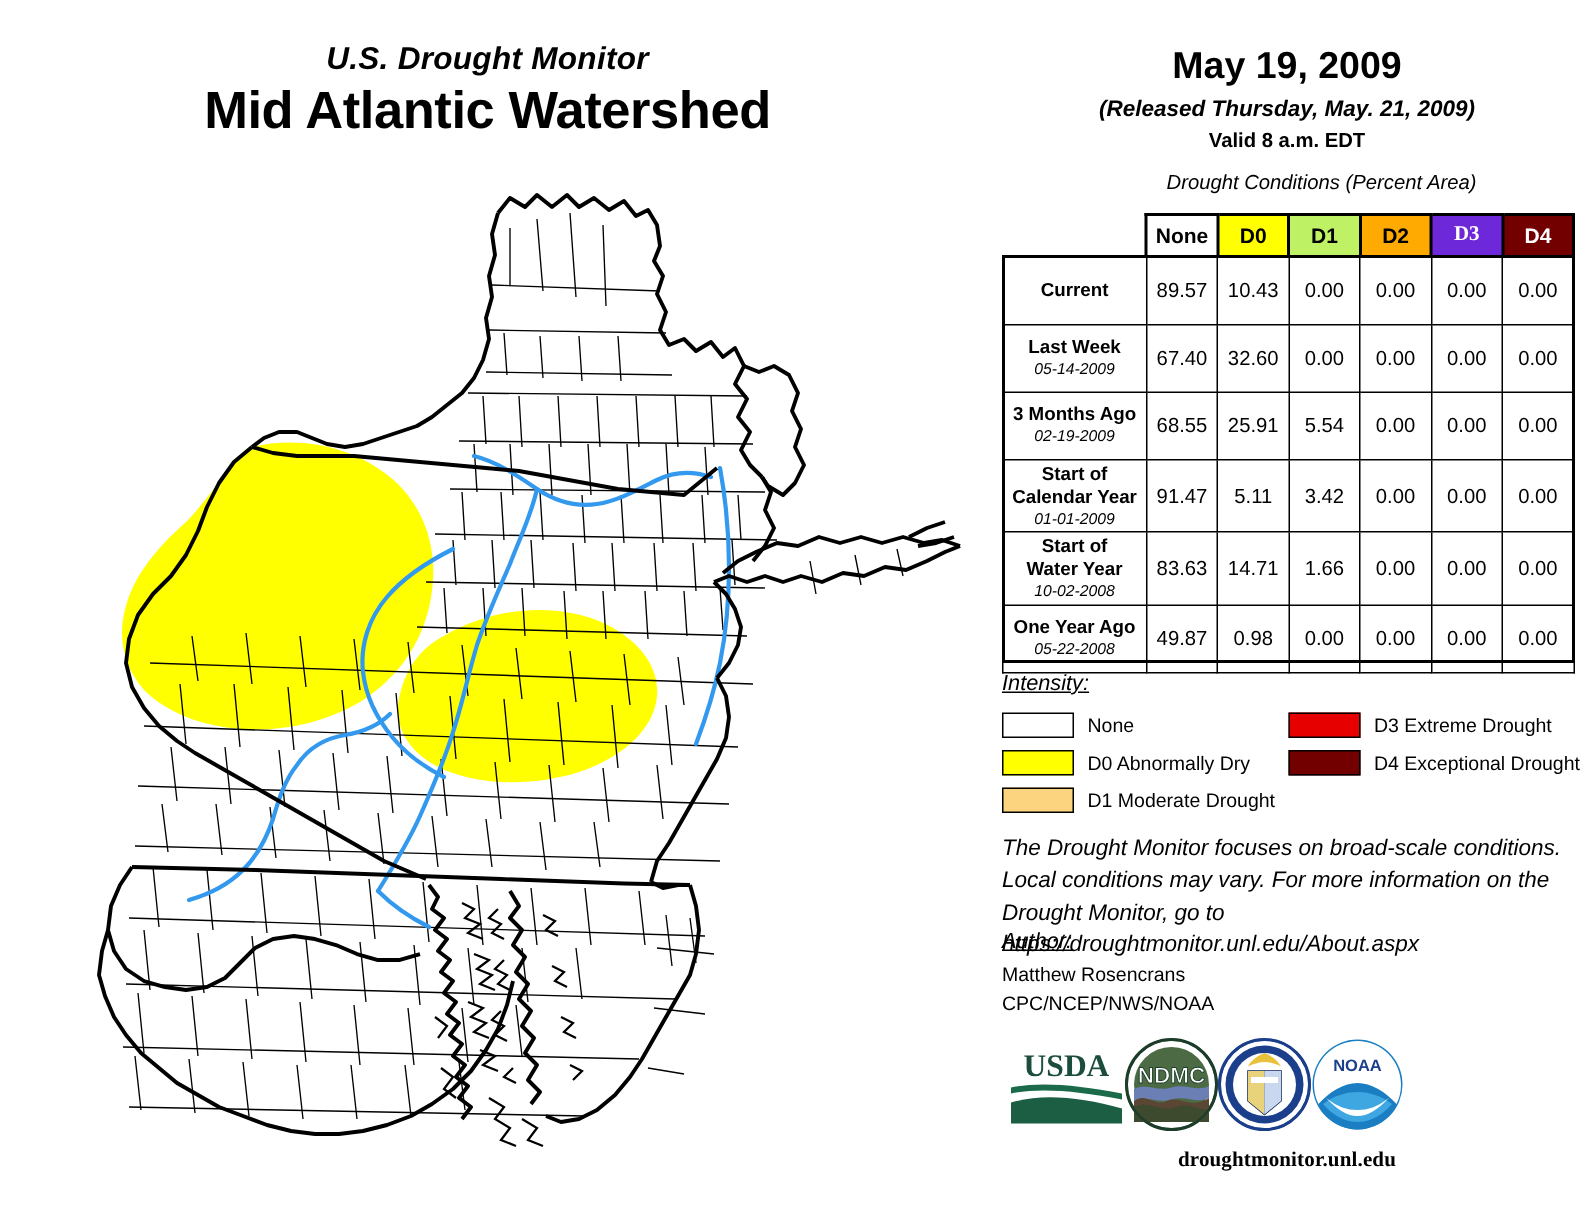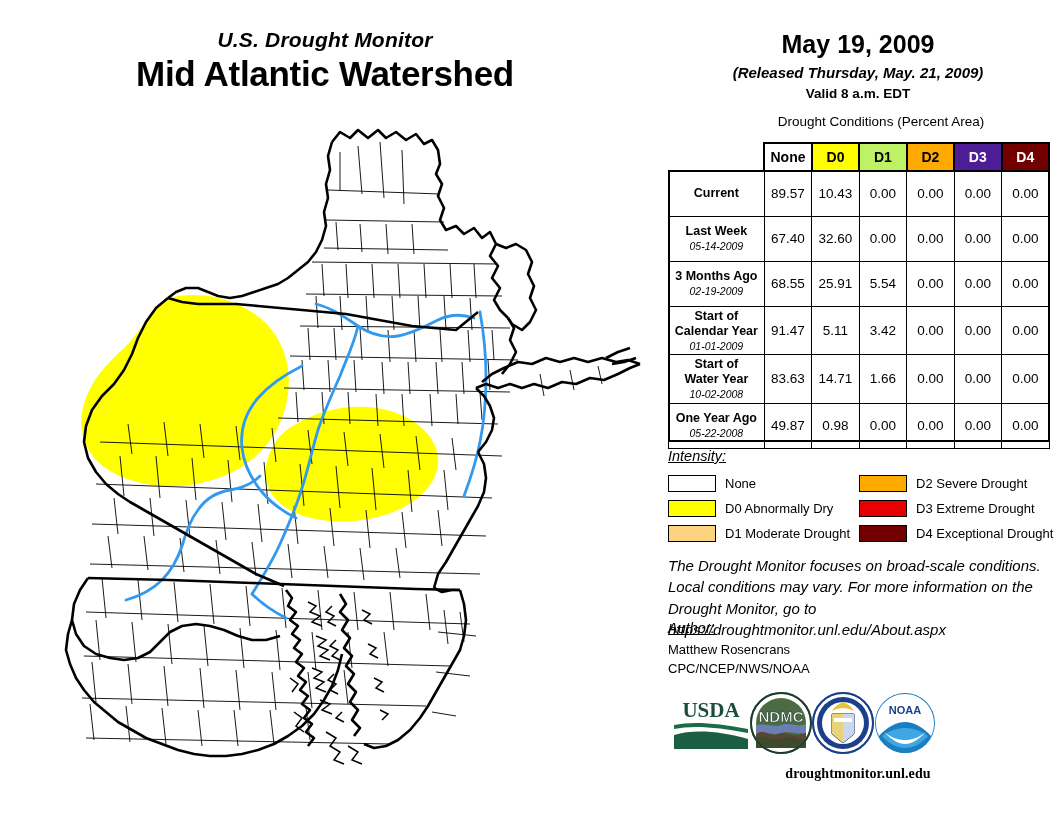--- a/index.html
+++ b/index.html
@@ -29,21 +29,21 @@
 
   
   #right { position:absolute; left:660px; top:0; width:396px; height:816px; }
 
   #date-block { text-align:center; padding-top:30px; }
   #date-main { font-size:25px; font-weight:bold; color:#000; line-height:1.15; }
   #date-released { font-size:15px; font-weight:bold; font-style:italic; margin-top:5px; }
   #date-valid { font-size:13.5px; font-weight:bold; margin-top:5px; }
 
   #table-caption {
-    text-align:center; font-size:13.5px; 
+    text-align:center; font-size:13.5px; font-style:italic;
     margin-top:13px; margin-left:46px;
   }
 
   
   #dtable {
     position:absolute; left:8px; top:142px;
     width:382px;
     border-collapse:collapse;
     font-size:12.5px;
   }
@@ -52,21 +52,21 @@
   #dtable thead th {
     border:2px solid #000;
     height:28px; width:47.6px;
     font-size:14px; font-weight:bold; text-align:center; vertical-align:middle;
     color:#000;
   }
   #dtable thead th.h-none { background:#ffffff; }
   #dtable thead th.h-d0   { background:#ffff00; }
   #dtable thead th.h-d1   { background:#bef264; }
   #dtable thead th.h-d2   { background:#ffaa00; }
-  #dtable thead th.h-d3   { background:#4c1d95; color:#ffffff; }
+  #dtable thead th.h-d3   { background:#6d28d9; color:#ffffff;font-family:Liberation Serif, serif; }
   #dtable thead th.h-d4   { background:#730000; color:#ffffff; }
 
   #dtable tbody td {
     border:1.5px solid #000;
     text-align:center; vertical-align:middle;
     height:45px; font-size:13.5px;
   }
   #dtable tbody td.rowlabel {
     text-align:center; padding:2px 4px; line-height:1.2;
   }
@@ -455,24 +455,20 @@
             <span class="swatch" style="background:#ffff00"></span>
             <span class="legend-label">D0 Abnormally Dry</span>
           </div>
           <div class="legend-row">
             <span class="swatch" style="background:#fcd37f"></span>
             <span class="legend-label">D1 Moderate Drought</span>
           </div>
         </div>
         <div class="legend-col">
           <div class="legend-row">
-            <span class="swatch" style="background:#ffaa00"></span>
-            <span class="legend-label">D2 Severe Drought</span>
-          </div>
-          <div class="legend-row">
             <span class="swatch" style="background:#e60000"></span>
             <span class="legend-label">D3 Extreme Drought</span>
           </div>
           <div class="legend-row">
             <span class="swatch" style="background:#730000"></span>
             <span class="legend-label">D4 Exceptional Drought</span>
           </div>
         </div>
       </div>
     </div>

